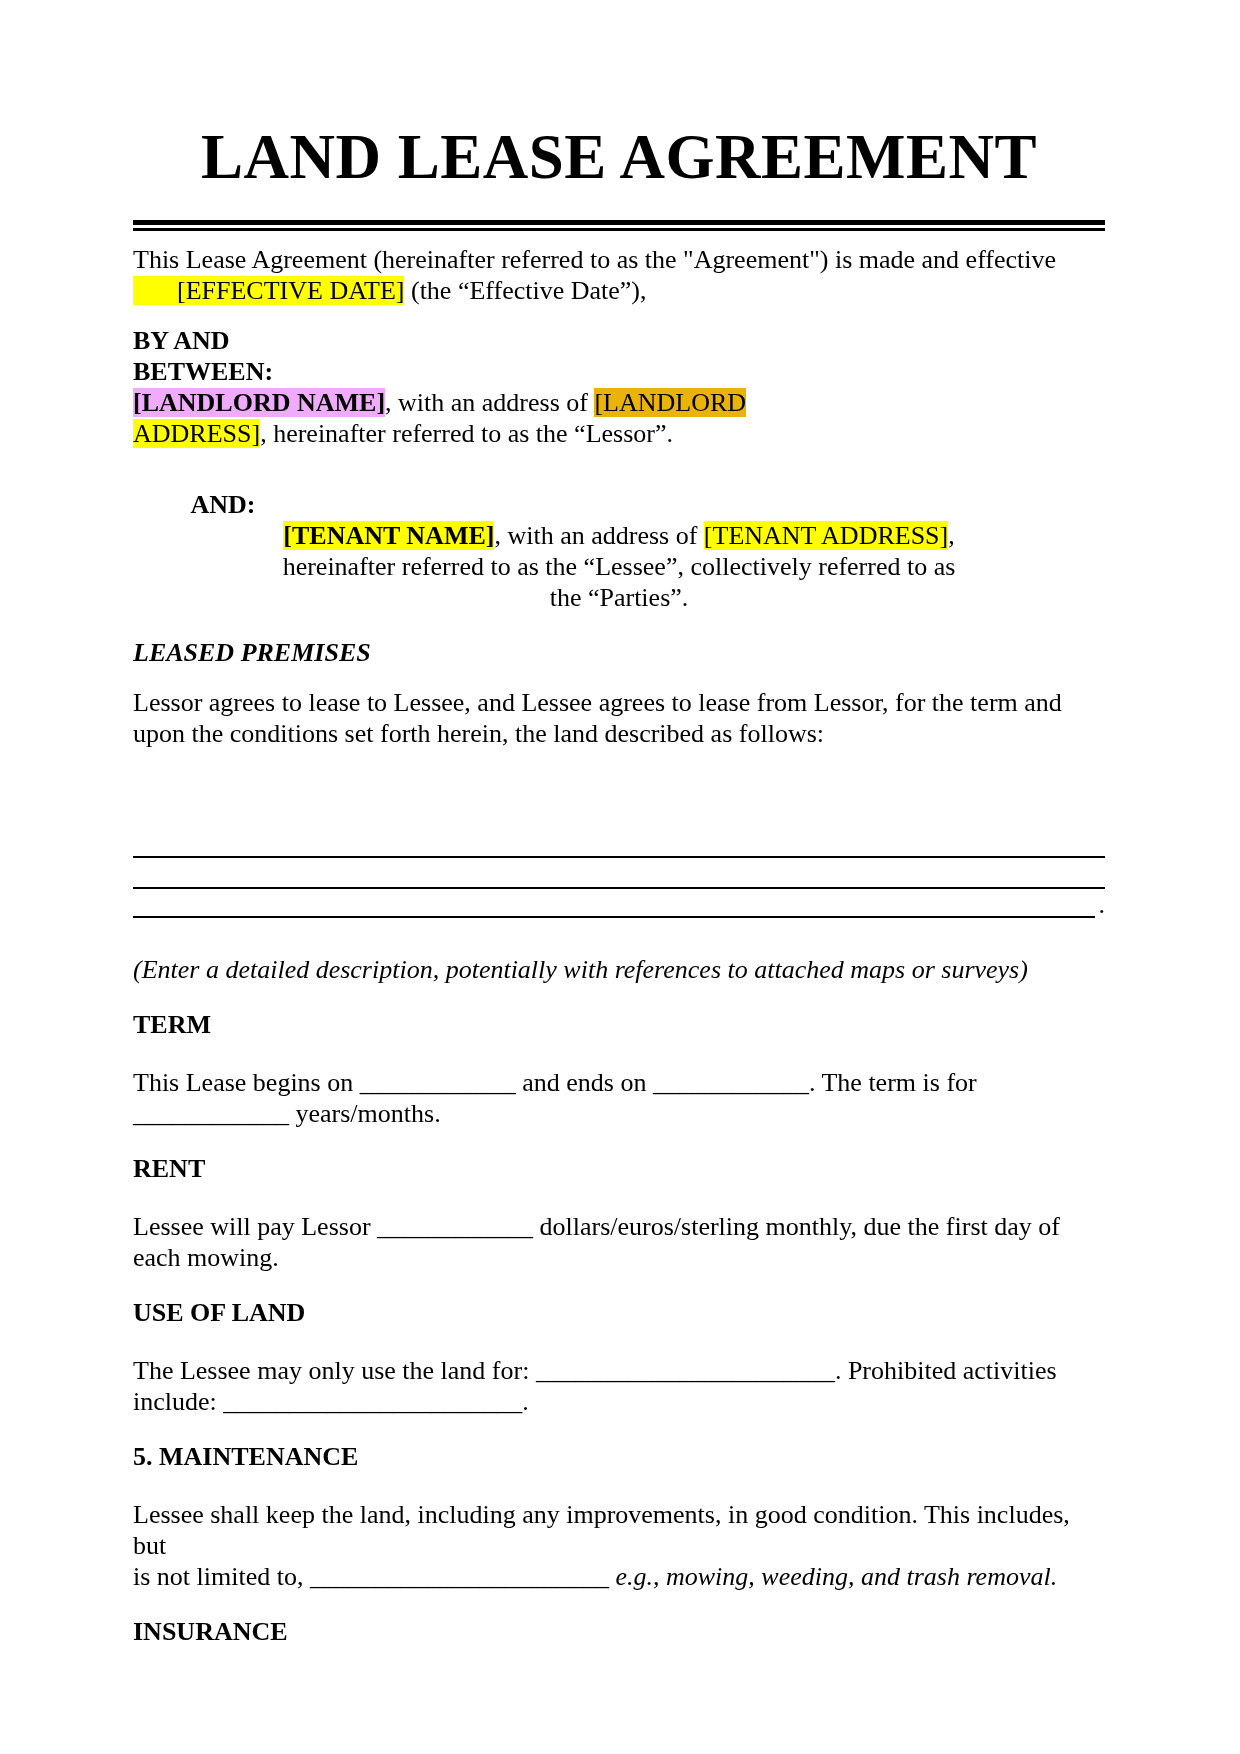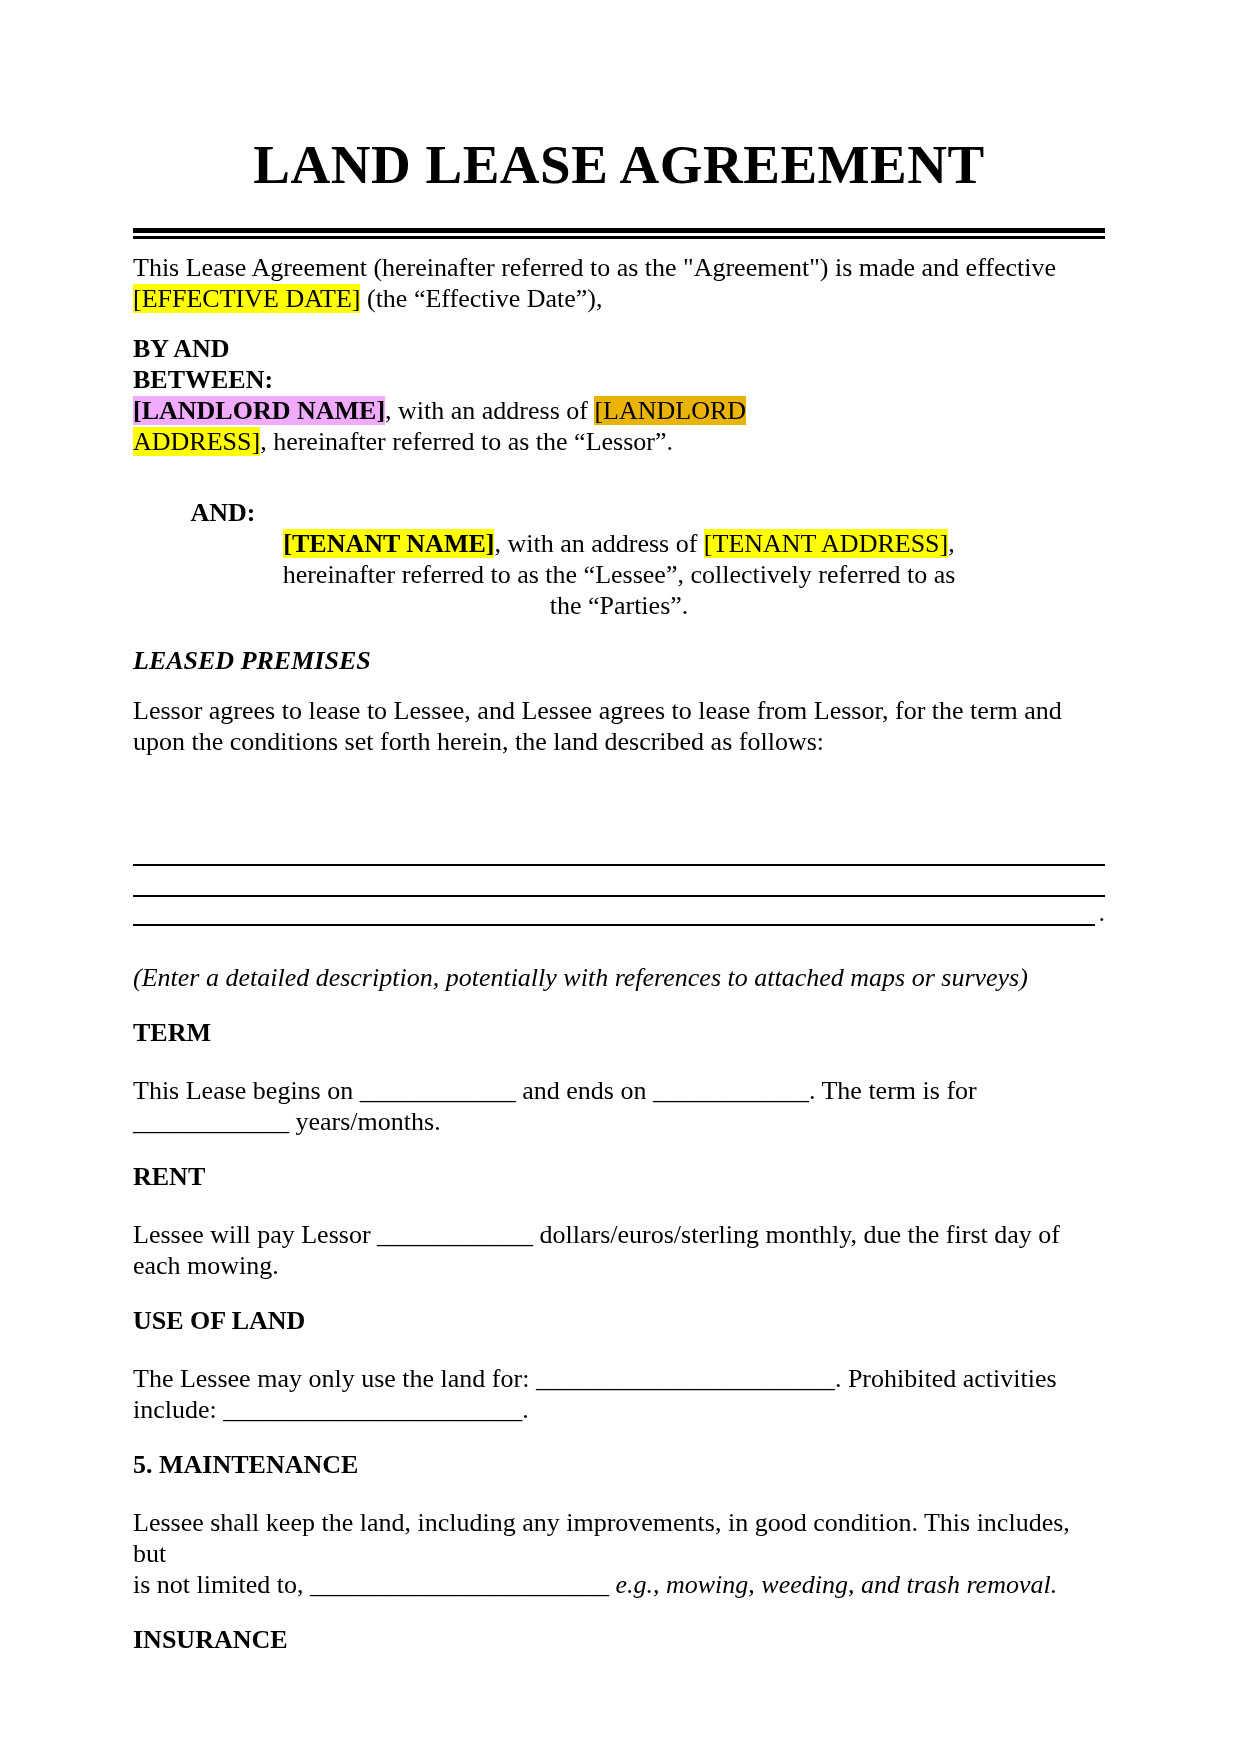--- a/index.html
+++ b/index.html
@@ -11,22 +11,22 @@
     margin: 0 auto;
     padding: 116px 135px 0 133px;
     background: #ffffff;
     color: #000000;
     font-family: "Liberation Serif", "DejaVu Serif", serif;
     font-size: 26px;
     line-height: 31px;
     overflow: hidden;
   }
   .doc-title {
-    margin: 16px;
-    font-size: 55px;
+    margin: 8px;
+    font-size: 63px;
     line-height: 66px;
     font-weight: bold;
     text-align: center;
     letter-spacing: 0.5px;
     white-space: nowrap;
   }
   .double-rule {
     margin-top: 30px;
     height: 3px;
     border-top: 5px solid #000;
@@ -66,21 +66,21 @@
 </style>
 </head>
 <body>
 
 <div class="page">
 
   <h1 class="doc-title">LAND LEASE AGREEMENT</h1>
 
   <div class="double-rule"></div>
 
-  <p class="intro"><span>This Lease Agreement (hereinafter referred to as the "Agreement") is made and effective</span><br><span class="hl" style="background: rgb(255, 255, 0);">[EFFECTIVE DATE]</span><span> (the “Effective Date”),</span></p>
+  <p class="intro"><span>This Lease Agreement (hereinafter referred to as the "Agreement") is made and effective</span><br><span class="hl" style="background: rgb(255, 255, 0); padding-left: 44px;">[EFFECTIVE DATE]</span><span> (the “Effective Date”),</span></p>
 
   <div class="party-row landlord">
     <div class="party-label">BY AND BETWEEN:</div>
     <div class="party-text"><span class="hl ph-bold" style="background: #f0abfc;">[LANDLORD NAME]</span><span>, with an address of </span><span class="hl" style="background: #eab308;">[LANDLORD</span><br><span class="hl" style="background: rgb(255, 255, 0);">ADDRESS]</span><span>, hereinafter referred to as the “Lessor”.</span></div>
   </div>
 
   <div class="party-row tenant">
     <div class="party-label">AND:</div>
     <div class="party-text"><span class="hl ph-bold" style="background: rgb(255, 255, 0);">[TENANT NAME]</span><span>, with an address of </span><span class="hl" style="background: rgb(255, 255, 0);">[TENANT ADDRESS]</span><span>,</span><br><span>hereinafter referred to as the “Lessee”, collectively referred to as</span><br><span>the “Parties”.</span></div>
   </div>

